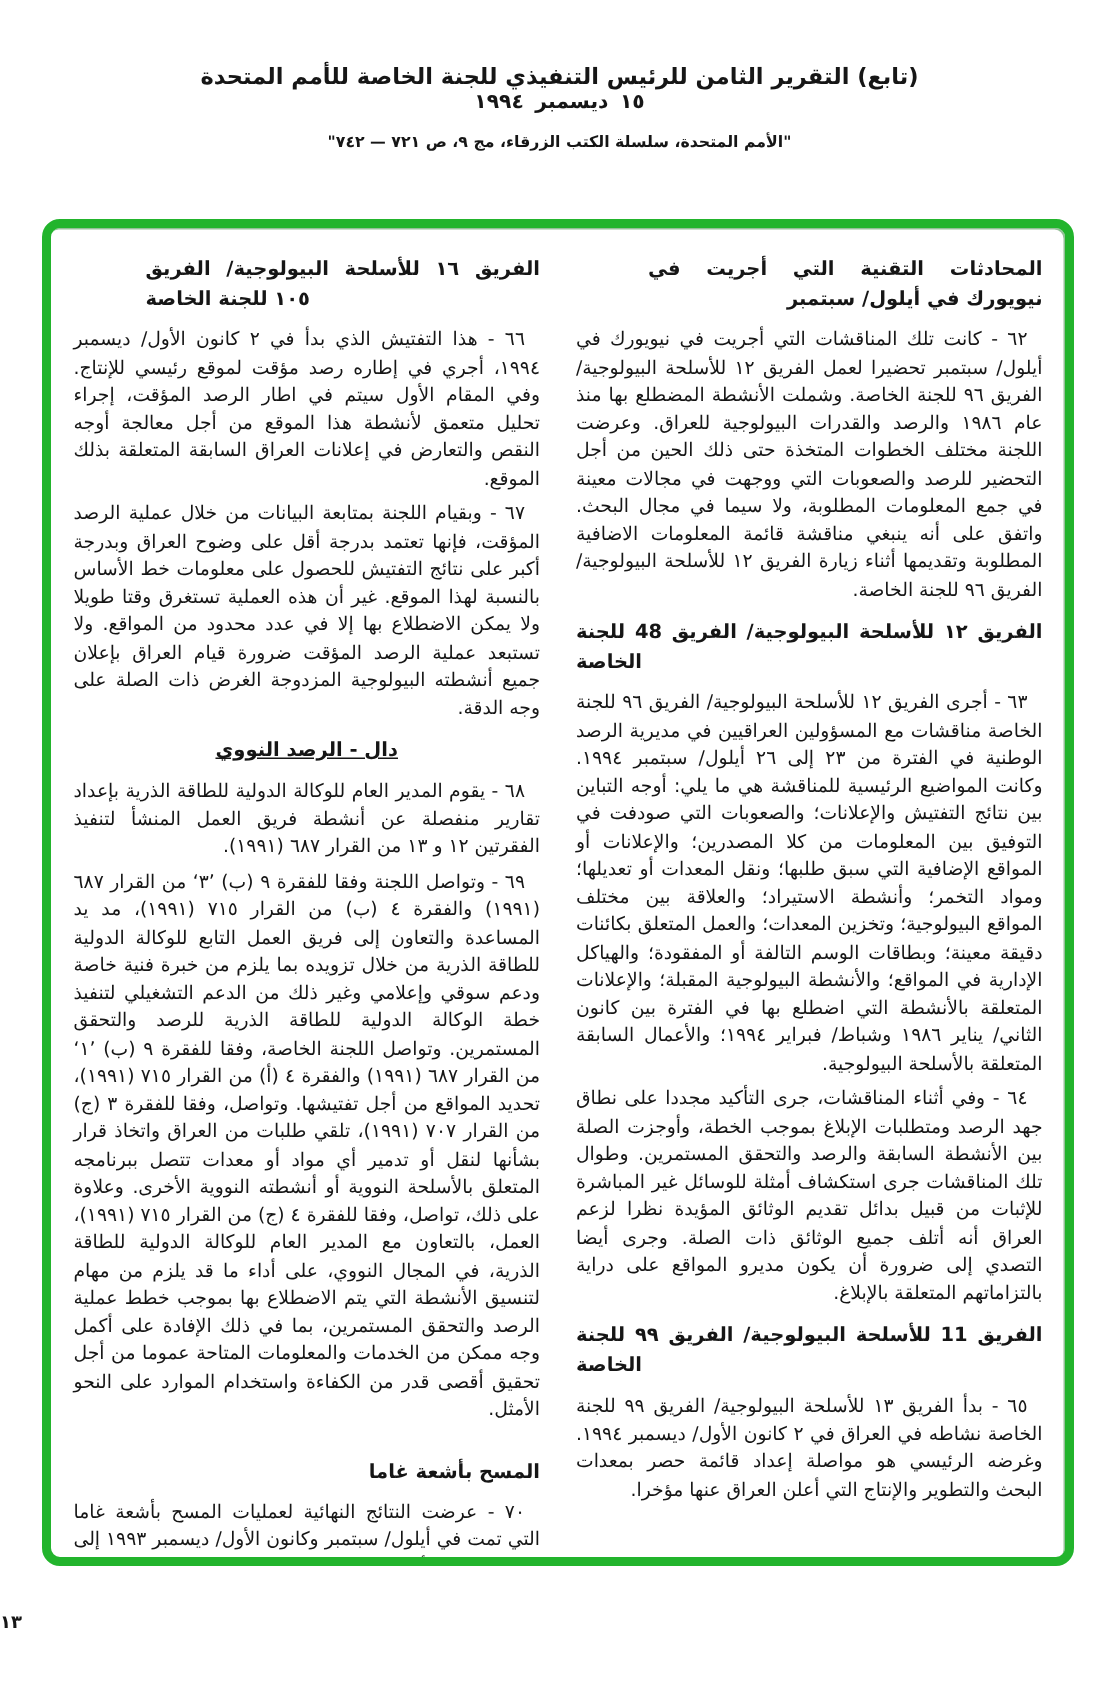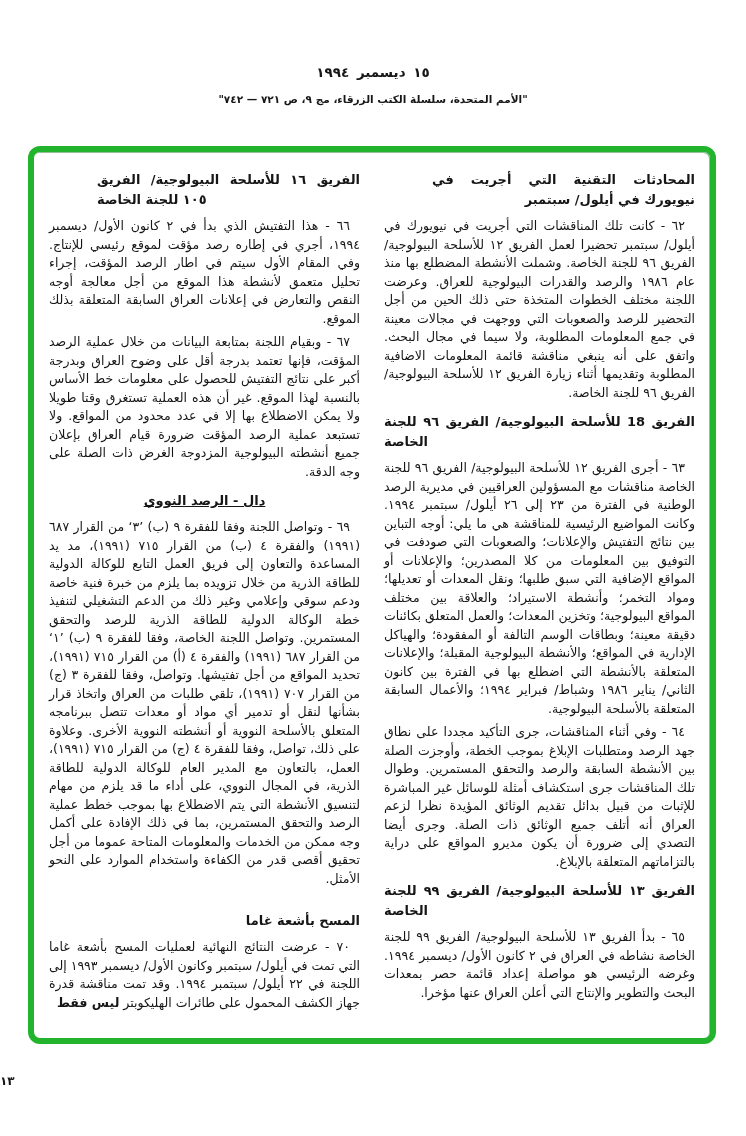--- a/index.html
+++ b/index.html
@@ -9,21 +9,21 @@
     font-family: "DejaVu Sans", sans-serif;
     color: #161616;
     position: relative;
     overflow: hidden;
   }
   .page { position: absolute; inset: 0; direction: rtl; }
 
   
   .hdr { position: absolute; top: 42px; left: 0; right: 0; text-align: center; }
   .hdr-title { font-size: 15px; font-weight: bold; letter-spacing: .2px; }
-  .hdr-date  { font-size: 13.5px; font-weight: bold; margin-top: 22px; word-spacing: 3px; }
+  .hdr-date  { font-size: 13.5px; font-weight: bold; margin-top: 0; word-spacing: 3px; }
   .hdr-src   { font-size: 10.5px; font-weight: bold; margin-top: 13px; }
 
   
   .frame {
     position: absolute; left: 28px; top: 146px;
     width: 688px; height: 898px;
     border: 6px solid #22b42c;
     border-radius: 12px;
     box-sizing: border-box;
     overflow: hidden;
@@ -55,42 +55,44 @@
     position: absolute; bottom: 48px; left: 0; right: 0;
     text-align: left; font-size: 12px; font-weight: bold;
   }
 </style>
 </head>
 <body>
 
 <div class="page">
 
   <header class="hdr">
+    <div class="hdr-title">(تابع) التقرير الثامن للرئيس التنفيذي للجنة الخاصة للأمم المتحدة</div>
     <div class="hdr-date">١٥ ديسمبر ١٩٩٤</div>
     <div class="hdr-src">"الأمم المتحدة، سلسلة الكتب الزرقاء، مج ٩، ص ٧٢١ — ٧٤٢"</div>
   </header>
 
   <div class="frame">
     <div class="cols">
 
       <section class="col">
         <h3 class="hd first just-right">المحادثات التقنية التي أجريت في نيويورك في أيلول/ سبتمبر</h3>
         <p>٦٢ -  كانت تلك المناقشات التي أجريت في نيويورك في أيلول/ سبتمبر تحضيرا لعمل الفريق ١٢ للأسلحة البيولوجية/ الفريق ٩٦ للجنة الخاصة. وشملت الأنشطة المضطلع بها منذ عام ١٩٨٦ والرصد والقدرات البيولوجية للعراق. وعرضت اللجنة مختلف الخطوات المتخذة حتى ذلك الحين من أجل التحضير للرصد والصعوبات التي ووجهت في مجالات معينة في جمع المعلومات المطلوبة، ولا سيما في مجال البحث. واتفق على أنه ينبغي مناقشة قائمة المعلومات الاضافية المطلوبة وتقديمها أثناء زيارة الفريق ١٢ للأسلحة البيولوجية/ الفريق ٩٦ للجنة الخاصة.</p>
-        <h3 class="hd just-left">الفريق 18 للأسلحة البيولوجية/ الفريق ٩٦ للجنة الخاصة</h3>
+        <h3 class="hd just-left">الفريق ١٢ للأسلحة البيولوجية/ الفريق 48 للجنة الخاصة</h3>
         <p>٦٣ -  أجرى الفريق ١٢ للأسلحة البيولوجية/ الفريق ٩٦ للجنة الخاصة مناقشات مع المسؤولين العراقيين في مديرية الرصد الوطنية في الفترة من ٢٣ إلى ٢٦ أيلول/ سبتمبر ١٩٩٤. وكانت المواضيع الرئيسية للمناقشة هي ما يلي: أوجه التباين بين نتائج التفتيش والإعلانات؛ والصعوبات التي صودفت في التوفيق بين المعلومات من كلا المصدرين؛ والإعلانات أو المواقع الإضافية التي سبق طلبها؛ ونقل المعدات أو تعديلها؛ ومواد التخمر؛ وأنشطة الاستيراد؛ والعلاقة بين مختلف المواقع البيولوجية؛ وتخزين المعدات؛ والعمل المتعلق بكائنات دقيقة معينة؛ وبطاقات الوسم التالفة أو المفقودة؛ والهياكل الإدارية في المواقع؛ والأنشطة البيولوجية المقبلة؛ والإعلانات المتعلقة بالأنشطة التي اضطلع بها في الفترة بين كانون الثاني/ يناير ١٩٨٦ وشباط/ فبراير ١٩٩٤؛ والأعمال السابقة المتعلقة بالأسلحة البيولوجية.</p>
         <p>٦٤ -  وفي أثناء المناقشات، جرى التأكيد مجددا على نطاق جهد الرصد ومتطلبات الإبلاغ بموجب الخطة، وأوجزت الصلة بين الأنشطة السابقة والرصد والتحقق المستمرين. وطوال تلك المناقشات جرى استكشاف أمثلة للوسائل غير المباشرة للإثبات من قبيل بدائل تقديم الوثائق المؤيدة نظرا لزعم العراق أنه أتلف جميع الوثائق ذات الصلة. وجرى أيضا التصدي إلى ضرورة أن يكون مديرو المواقع على دراية بالتزاماتهم المتعلقة بالإبلاغ.</p>
-        <h3 class="hd just-left">الفريق ١٣ للأسلحة البيولوجية/ الفريق ٩٩ للجنة الخاصة</h3>
+        <h3 class="hd just-left">الفريق 11 للأسلحة البيولوجية/ الفريق ٩٩ للجنة الخاصة</h3>
         <p>٦٥ -  بدأ الفريق ١٣ للأسلحة البيولوجية/ الفريق ٩٩ للجنة الخاصة نشاطه في العراق في ٢ كانون الأول/ ديسمبر ١٩٩٤. وغرضه الرئيسي هو مواصلة إعداد قائمة حصر بمعدات البحث والتطوير والإنتاج التي أعلن العراق عنها مؤخرا.</p>
       </section>
 
       <section class="col">
         <h3 class="hd first just-left">الفريق ١٦ للأسلحة البيولوجية/ الفريق ١٠٥ للجنة الخاصة</h3>
         <p>٦٦ -  هذا التفتيش الذي بدأ في ٢ كانون الأول/ ديسمبر ١٩٩٤، أجري في إطاره رصد مؤقت لموقع رئيسي للإنتاج. وفي المقام الأول سيتم في اطار الرصد المؤقت، إجراء تحليل متعمق لأنشطة هذا الموقع من أجل معالجة أوجه النقص والتعارض في إعلانات العراق السابقة المتعلقة بذلك الموقع.</p>
         <p>٦٧ -  وبقيام اللجنة بمتابعة البيانات من خلال عملية الرصد المؤقت، فإنها تعتمد بدرجة أقل على وضوح العراق وبدرجة أكبر على نتائج التفتيش للحصول على معلومات خط الأساس بالنسبة لهذا الموقع. غير أن هذه العملية تستغرق وقتا طويلا ولا يمكن الاضطلاع بها إلا في عدد محدود من المواقع. ولا تستبعد عملية الرصد المؤقت ضرورة قيام العراق بإعلان جميع أنشطته البيولوجية المزدوجة الغرض ذات الصلة على وجه الدقة.</p>
         <h3 class="hd center">دال -  الرصد النووي</h3>
+        <p>٦٨ -  يقوم المدير العام للوكالة الدولية للطاقة الذرية بإعداد تقارير منفصلة عن أنشطة فريق العمل المنشأ لتنفيذ الفقرتين ١٢ و ١٣ من القرار ٦٨٧ (١٩٩١).</p>
         <p>٦٩ -  وتواصل اللجنة وفقا للفقرة ٩ (ب) ’٣‘ من القرار ٦٨٧ (١٩٩١) والفقرة ٤ (ب) من القرار ٧١٥ (١٩٩١)، مد يد المساعدة والتعاون إلى فريق العمل التابع للوكالة الدولية للطاقة الذرية من خلال تزويده بما يلزم من خبرة فنية خاصة ودعم سوقي وإعلامي وغير ذلك من الدعم التشغيلي لتنفيذ خطة الوكالة الدولية للطاقة الذرية للرصد والتحقق المستمرين. وتواصل اللجنة الخاصة، وفقا للفقرة ٩ (ب) ’١‘ من القرار ٦٨٧ (١٩٩١) والفقرة ٤ (أ) من القرار ٧١٥ (١٩٩١)، تحديد المواقع من أجل تفتيشها. وتواصل، وفقا للفقرة ٣ (ج) من القرار ٧٠٧ (١٩٩١)، تلقي طلبات من العراق واتخاذ قرار بشأنها لنقل أو تدمير أي مواد أو معدات تتصل ببرنامجه المتعلق بالأسلحة النووية أو أنشطته النووية الأخرى. وعلاوة على ذلك، تواصل، وفقا للفقرة ٤ (ج) من القرار ٧١٥ (١٩٩١)، العمل، بالتعاون مع المدير العام للوكالة الدولية للطاقة الذرية، في المجال النووي، على أداء ما قد يلزم من مهام لتنسيق الأنشطة التي يتم الاضطلاع بها بموجب خطط عملية الرصد والتحقق المستمرين، بما في ذلك الإفادة على أكمل وجه ممكن من الخدمات والمعلومات المتاحة عموما من أجل تحقيق أقصى قدر من الكفاءة واستخدام الموارد على النحو الأمثل.</p>
         <h3 class="hd right">المسح بأشعة غاما</h3>
         <p><span>٧٠ -  عرضت النتائج النهائية لعمليات المسح بأشعة غاما التي تمت في أيلول/ سبتمبر وكانون الأول/ ديسمبر ١٩٩٣ إلى اللجنة في ٢٢ أيلول/ سبتمبر ١٩٩٤. وقد تمت مناقشة قدرة جهاز الكشف المحمول على طائرات الهليكوبتر</span> <span class="bold">ليس فقط</span></p>
       </section>
 
     </div>
   </div>
 
   <div class="pagenum">١٣</div>
 

